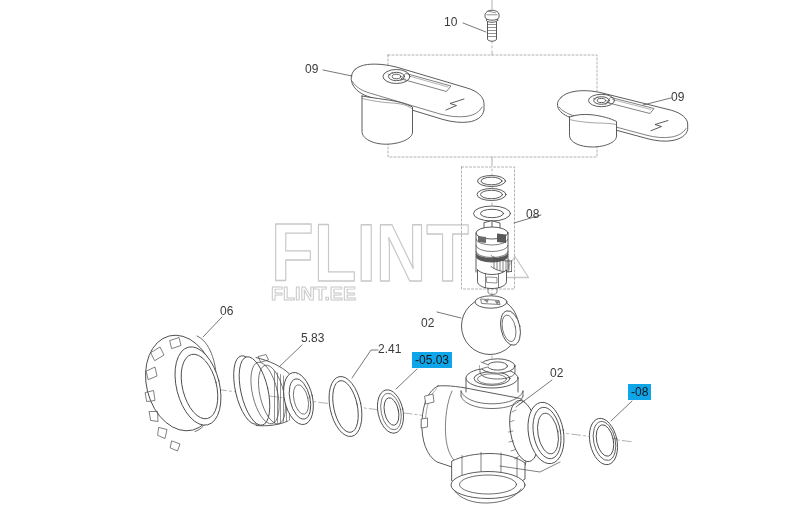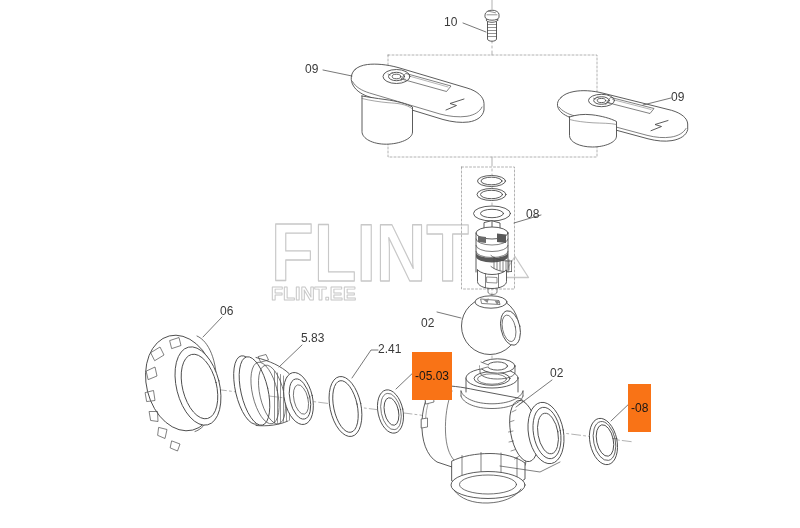--- a/index.html
+++ b/index.html
@@ -1,21 +1,21 @@
 <!DOCTYPE html>
 <html><head>
 <meta charset="utf-8">
 <style>
   html,body{margin:0;padding:0;background:#ffffff;}
   .canvas{position:relative;width:800px;height:528px;background:#ffffff;overflow:hidden;
           font-family:"Liberation Sans",sans-serif;}
   .canvas svg{position:absolute;left:0;top:0;}
   .plabel{position:absolute;font-size:12px;line-height:14px;color:#3a3a3a;
           font-family:"Liberation Sans",sans-serif;white-space:nowrap;}
-  .plabel.hl{background:#f97316;color:#161616;padding:17px 3px;}
+  .plabel.hl{background:#0ea5e9;color:#161616;padding:1px 3px;}
 </style>
 </head>
 <body>
 
 <div class="canvas">
 
 <svg width="800" height="528" viewBox="0 0 800 528">
   <g fill="none" stroke="#4a4a4a" stroke-width="0.9" stroke-linecap="round" stroke-linejoin="round">
 
     <g>

